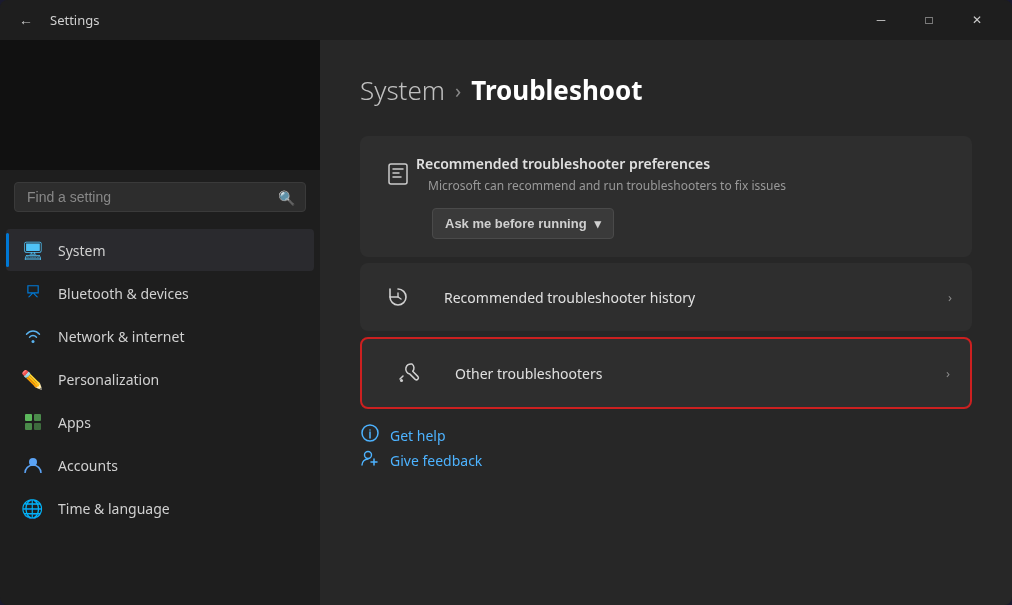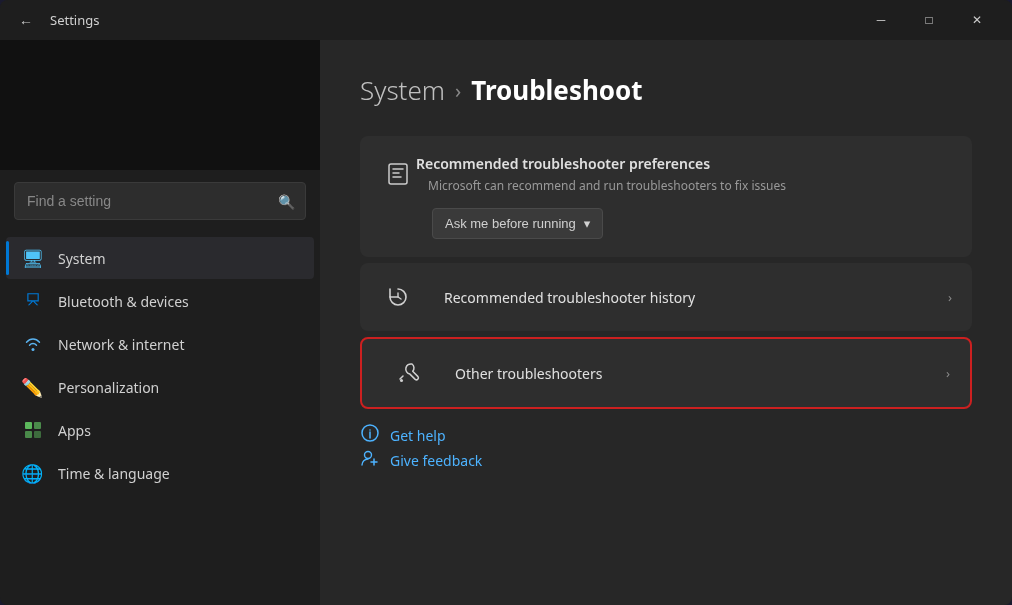--- a/index.html
+++ b/index.html
@@ -94,21 +94,21 @@
       background: #111;
       flex-shrink: 0;
     }
 
     .search-box {
       margin: 12px 14px;
       position: relative;
     }
     .search-input {
       width: 100%;
-      height: 38px;
+      height: 30px;
       background: #2d2d2d;
       border: 1px solid #3a3a3a;
       border-radius: 4px;
       color: #0ea5e9;
       font-size: 14px;
       padding: 0 36px 0 12px;
       outline: none;
     }
     .search-input::placeholder { color: #888; }
     .search-icon-wrap {
@@ -241,20 +241,21 @@
       border: 1px solid #4a4a4a;
       border-radius: 4px;
       color: #d0d0d0;
       padding: 7px 12px;
       font-size: 13px;
       cursor: pointer;
       display: flex;
       align-items: center;
       gap: 8px;
       margin-left: 52px;
+      font-weight: bold;
     }
 
     
     .card-list-item {
       display: flex;
       align-items: center;
       padding: 16px 20px;
       cursor: pointer;
       transition: background 0.15s;
     }
@@ -364,20 +365,29 @@
             <svg width="20" height="20" viewBox="0 0 20 20">
               <rect x="2" y="2" width="7" height="7" rx="1" fill="#5cb85c"></rect>
               <rect x="11" y="2" width="7" height="7" rx="1" fill="#5cb85c" opacity="0.7"></rect>
               <rect x="2" y="11" width="7" height="7" rx="1" fill="#5cb85c" opacity="0.7"></rect>
               <rect x="11" y="11" width="7" height="7" rx="1" fill="#5cb85c" opacity="0.5"></rect>
             </svg>
           </span>
           <span>Apps</span>
         </li>
         <li class="nav-item">
+          <span class="nav-icon accounts-icon">
+            <svg width="22" height="22" viewBox="0 0 22 22">
+              <circle cx="11" cy="8" r="4" fill="#5ba3f5"></circle>
+              <path d="M3 19c0-4.4 3.6-8 8-8s8 3.6 8 8" stroke="#5ba3f5" stroke-width="1.5" fill="none"></path>
+            </svg>
+          </span>
+          <span>Accounts</span>
+        </li>
+        <li class="nav-item">
           <span class="nav-icon time-icon">🌐</span>
           <span>Time &amp; language</span>
         </li>
       </ul>
     </div>
 
     <div class="right-panel">
 
       <div class="breadcrumb">
         <span class="breadcrumb-system">System</span>

